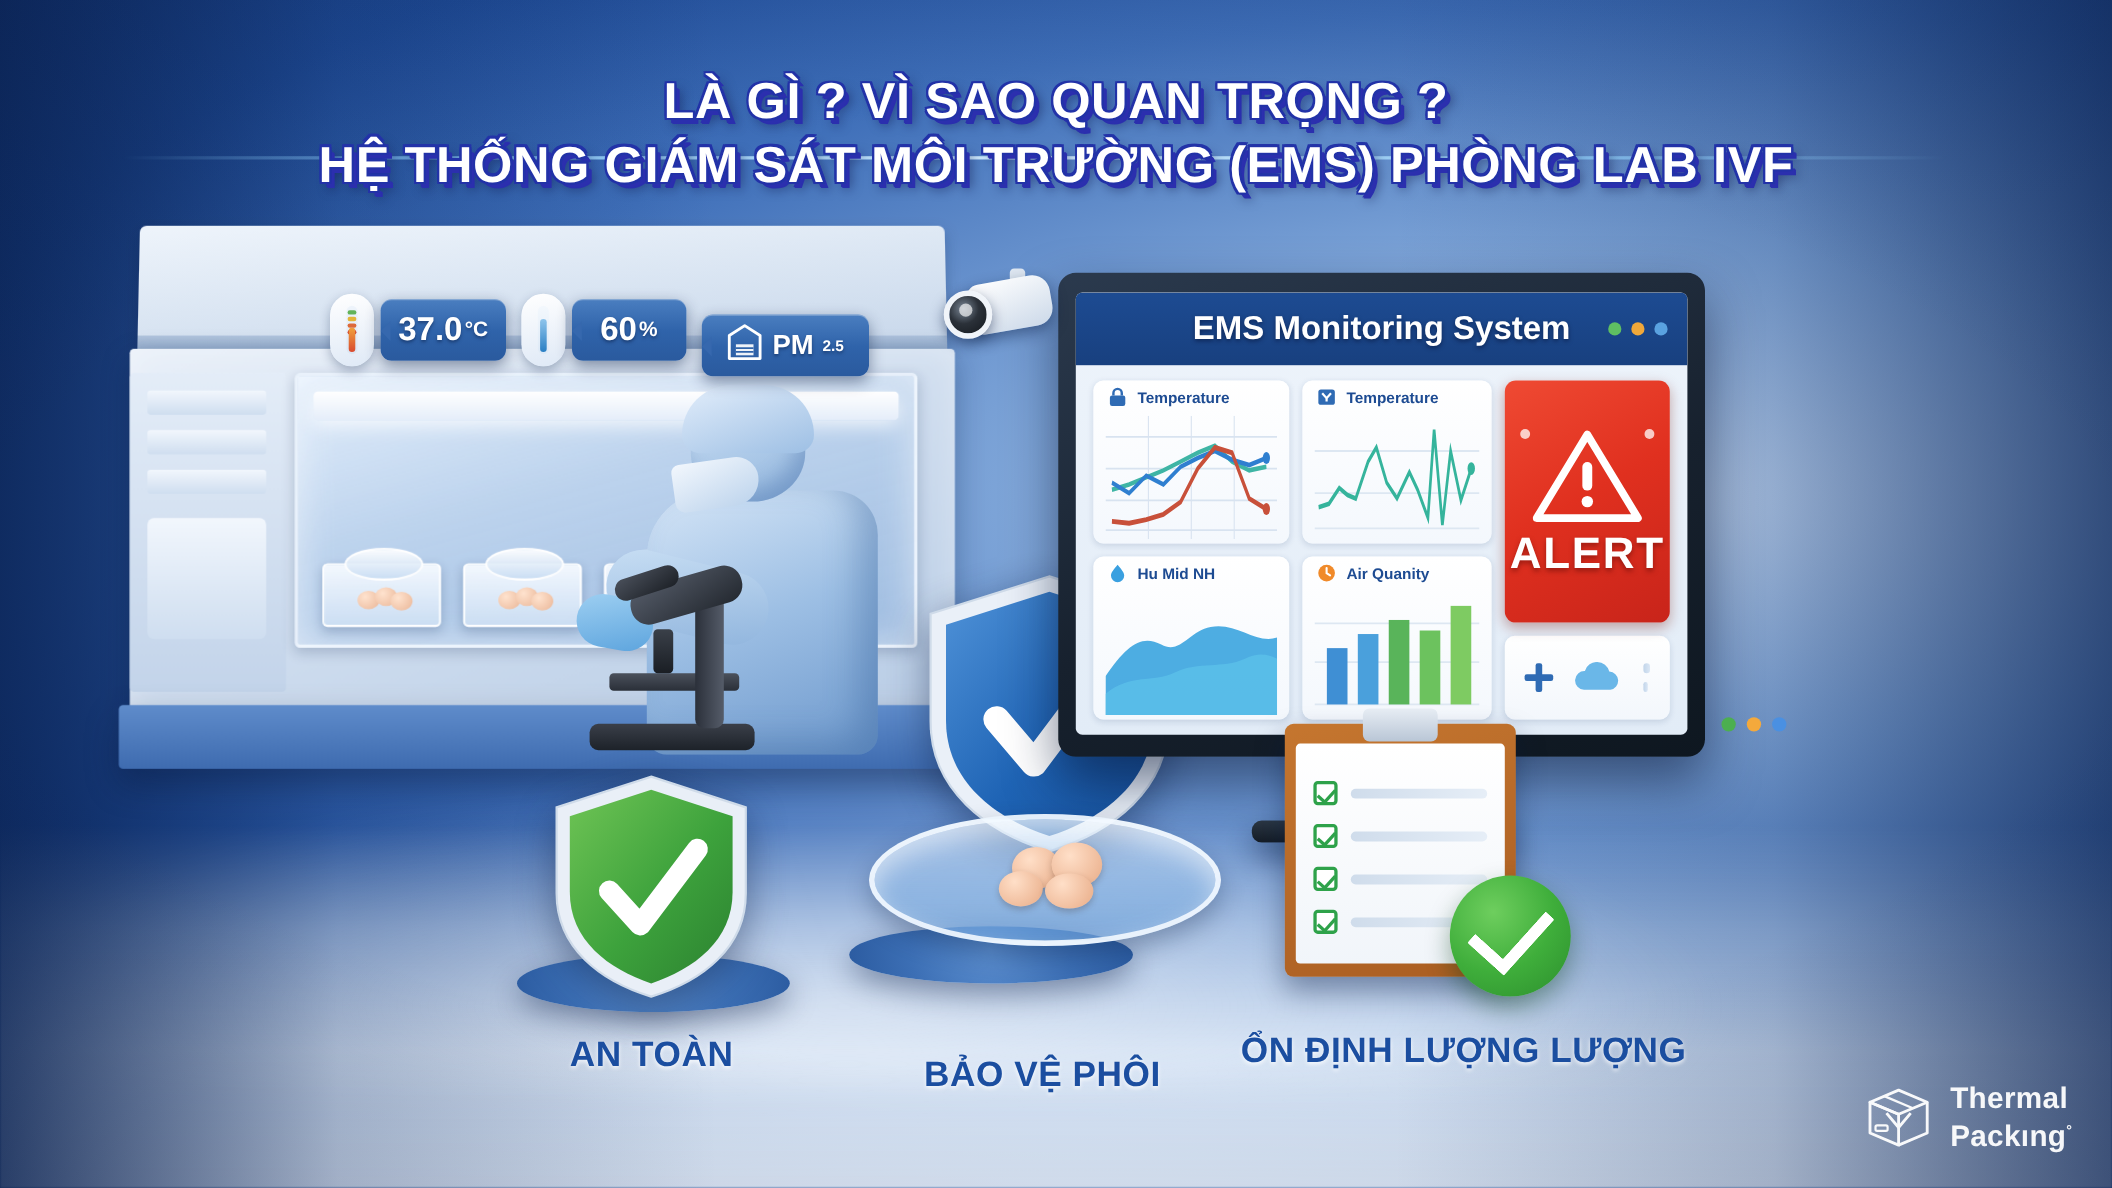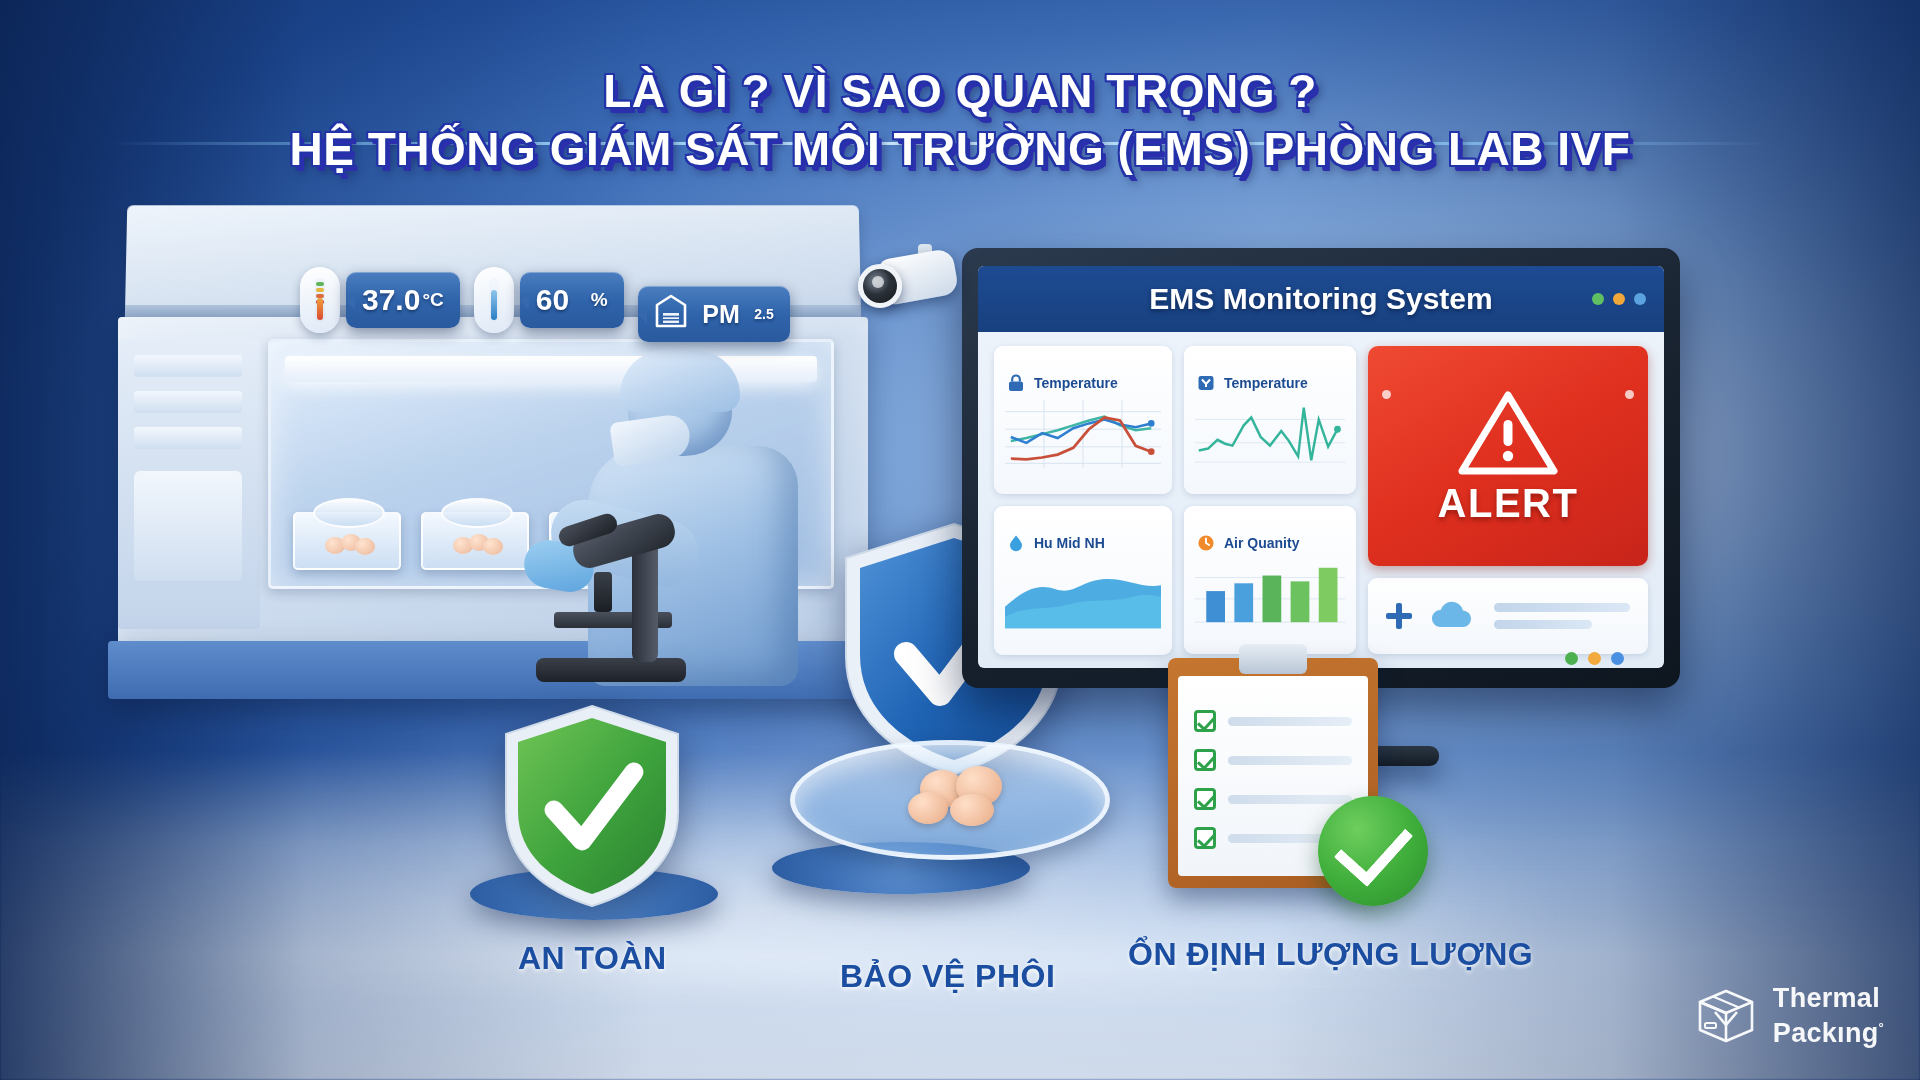--- a/index.html
+++ b/index.html
@@ -169,21 +169,21 @@
   .badge{ display:flex; align-items:center; gap:6px; }
   .sensor-icon{
     width:40px; height:66px; border-radius:20px;
     background:linear-gradient(170deg,#ffffff,#dfe9f6);
     box-shadow:0 4px 10px rgba(10,30,70,.3);
     position:relative; display:flex; align-items:center; justify-content:center;
   }
   .pill{
     height:56px; padding:16px 16px; min-width:104px;
     background:linear-gradient(180deg,#4a7ec0 0%,#2f63aa 52%,#2a5a9e 100%);
-    border-radius:10px; display:flex; align-items:center; justify-content:space-between;
+    border-radius:10px; display:flex; align-items:center; justify-content:center;
     color:#fff; font-weight:bold; font-size:30px;
     box-shadow:0 5px 14px rgba(8,26,64,.45), inset 0 1px 0 rgba(255,255,255,.3);
     text-shadow:0 2px 3px rgba(8,26,64,.5);
     position:relative;
   }
   .pill:after{
     content:""; position:absolute; left:-9px; top:50%; margin-top:-8px;
     border:9px solid transparent; border-right-color:#3668ae;
   }
   .pill .unit{ font-size:19px; margin-left:2px; }
@@ -200,21 +200,21 @@
   .camera{ position:absolute; left:852px; top:248px; width:104px; height:74px; z-index:30; }
   .cam-body{ position:absolute; left:28px; top:6px; width:76px; height:46px; border-radius:12px 16px 16px 12px;
     background:linear-gradient(165deg,#ffffff,#ccd9e9); box-shadow:0 5px 14px rgba(8,26,64,.45); transform:rotate(-10deg); }
   .cam-lens{ position:absolute; left:6px; top:16px; width:44px; height:44px; border-radius:50%;
     background:radial-gradient(circle at 38% 34%, #7a8796 0%, #2b3139 45%, #14181d 100%);
     border:5px solid #f0f4f9; box-shadow:0 5px 12px rgba(8,26,64,.5); }
   .cam-lens:after{ content:""; position:absolute; left:9px; top:7px; width:12px; height:12px; border-radius:50%; background:rgba(255,255,255,.65); }
   .cam-mount{ position:absolute; left:66px; top:-4px; width:14px; height:16px; border-radius:4px; background:#dfe8f2; }
 
   
-  .monitor{ position:absolute; left:962px; top:248px; width:718px; height:440px; z-index:20; }
+  .monitor{ position:absolute; left:962px; top:248px; width:588px; height:440px; z-index:20; }
   .mon-frame{
     position:absolute; inset:0; border-radius:16px;
     background:linear-gradient(160deg,#2b3a4e 0%,#17212e 55%,#0e1720 100%);
     box-shadow:0 22px 46px rgba(6,20,52,.55);
     padding:18px 16px 20px 16px;
   }
   .mon-screen{
     position:absolute; inset:18px 16px 20px 16px; border-radius:6px; overflow:hidden;
     background:linear-gradient(180deg,#eef4fb 0%,#e2ecf7 100%);
   }
@@ -226,21 +226,21 @@
   .mon-dots{ position:absolute; right:18px; top:50%; margin-top:-6px; display:flex; gap:9px; }
   .mon-dots i{ width:12px; height:12px; border-radius:50%; display:block; }
   .mon-body{ padding:14px 16px; display:flex; gap:12px; height:calc(100% - 66px); }
   .mon-col{ display:flex; flex-direction:column; gap:12px; }
   .mon-col.c1{ width:178px; }
   .mon-col.c2{ width:172px; }
   .mon-col.c3{ flex:1; }
 
   .card{
     background:linear-gradient(180deg,#ffffff,#f4f8fd); border-radius:9px; flex:1;
-    box-shadow:0 2px 6px rgba(20,50,100,.14); padding:26px 11px; display:flex; flex-direction:column;
+    box-shadow:0 2px 6px rgba(20,50,100,.14); padding:4px 11px; display:flex; flex-direction:column;
   }
   .card-head{ display:flex; align-items:center; gap:7px; margin-bottom:6px; }
   .card-ic{ width:22px; height:22px; border-radius:5px; display:flex; align-items:center; justify-content:center; }
   .card-lbl{ font-size:14px; font-weight:bold; color:#1d4b92; white-space:nowrap; }
   .spark{ flex:1; position:relative; }
   .spark svg{ width:100%; height:100%; display:block; }
 
   .alertcard{
     flex:1; border-radius:10px; position:relative; overflow:hidden;
     background:linear-gradient(150deg,#ef4a33 0%,#e0301f 48%,#c8241a 100%);

